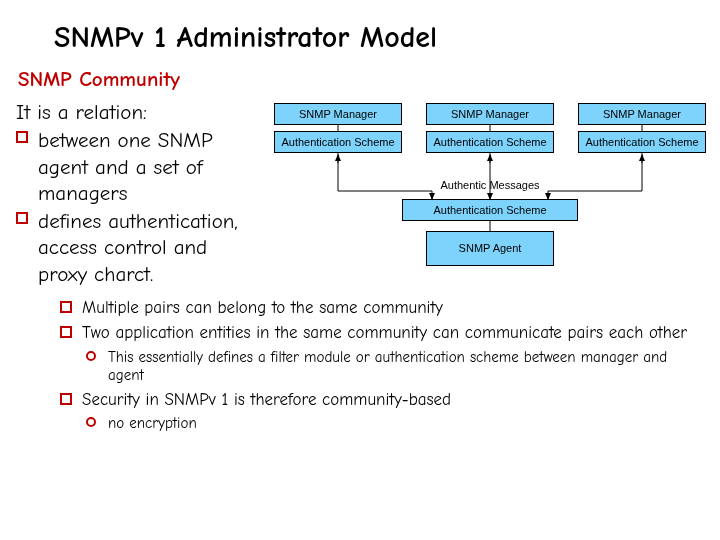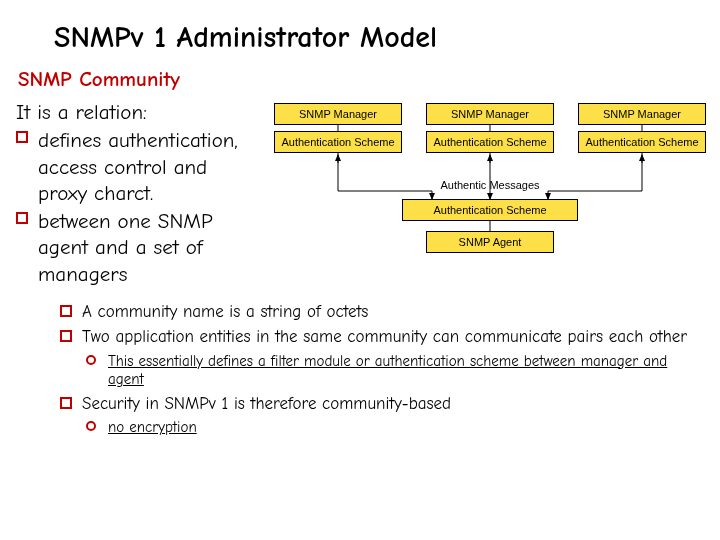--- a/index.html
+++ b/index.html
@@ -33,58 +33,58 @@
   .bl > li { position:relative; padding-left:22px; margin-bottom:2px; }
   .sq {
     position:absolute; left:0; top:4px;
     width:12px; height:12px; border:2px solid #c00000; background:#fff;
   }
   .diagram {
     position:absolute; left:272px; top:0; width:436px; height:184px;
     font-family:Arial,Helvetica,sans-serif;
   }
   .box {
-    position:absolute; border:1px solid #000; background:#fde047;
+    position:absolute; border:1px solid #000; background:#7dd3fc;
     font-size:11px; text-align:center;
     display:flex; align-items:center; justify-content:center;
     line-height:1.1;
   }
   .mgr   { width:128px; height:22px; top:4px; }
   .auth  { width:128px; height:22px; top:32px; }
   .c1 { left:2px; }  .c2 { left:154px; } .c3 { left:306px; }
   .msgs {
     position:absolute; left:132px; top:80px; width:172px;
     font-size:11px; text-align:center;
   }
   .agAuth { left:130px; top:100px; width:176px; height:22px; }
-  .agent  { left:154px; top:132px; width:128px; height:22px; }
+  .agent  { left:154px; top:132px; width:128px; height:35px; }
 
   svg.wires { position:absolute; left:0; top:0; width:436px; height:184px; }
 
   .lower { padding:8px 18px 0 60px; font-size:17px; line-height:1.25; }
   .lower .bl > li { margin-bottom:4px; }
-  .sub { margin:4px 0 4px 0; padding:0; list-style:none;text-decoration:underline; }
+  .sub { margin:4px 0 4px 0; padding:0; list-style:none; }
   .sub > li { position:relative; padding-left:26px; font-size:15px; margin-bottom:4px; }
   .circ {
     position:absolute; left:4px; top:3px;
     width:10px; height:10px; border:2px solid #c00000; border-radius:50%; background:#fff;
   }
 </style>
 </head>
 <body>
 
 <div class="title">SNMPv 1 Administrator Model</div>
 <div class="subtitle">SNMP Community</div>
 
 <div class="row1">
   <div class="leftcol">
     <p class="intro">It is a relation:</p>
     <ul class="bl">
+      <li><span class="sq"></span><span>between one SNMP agent and a set of managers</span></li>
       <li><span class="sq"></span><span>defines authentication, access control and proxy charct.</span></li>
-      <li><span class="sq"></span><span>between one SNMP agent and a set of managers</span></li>
     </ul>
   </div>
 
   <div class="diagram">
     <div class="box mgr c1">SNMP Manager</div>
     <div class="box mgr c2">SNMP Manager</div>
     <div class="box mgr c3">SNMP Manager</div>
     <div class="box auth c1">Authentication Scheme</div>
     <div class="box auth c2">Authentication Scheme</div>
     <div class="box auth c3">Authentication Scheme</div>
@@ -115,22 +115,21 @@
       <line x1="218" y1="64" x2="218" y2="56" stroke="#000" marker-end="url(#ah)"></line>
       <line x1="370" y1="64" x2="370" y2="56" stroke="#000" marker-end="url(#ah)"></line>
 
       <line x1="218" y1="122" x2="218" y2="132" stroke="#000"></line>
     </svg>
   </div>
 </div>
 
 <div class="lower">
   <ul class="bl">
-    <li><span class="sq"></span></li>
-    <li><span class="sq"></span><span>A community name is a string of octets</span></li>
+    <li><span class="sq"></span><span>Multiple pairs can belong to the same community</span></li>
     <li><span class="sq"></span><span>Two application entities in the same community can communicate pairs each other</span>
       <ul class="sub">
         <li><span class="circ"></span><span>This essentially defines a filter module or authentication scheme between manager and agent</span></li>
       </ul>
     </li>
     <li><span class="sq"></span><span>Security in SNMPv 1 is therefore community-based</span>
       <ul class="sub">
         <li><span class="circ"></span><span>no encryption</span></li>
       </ul>
     </li>

